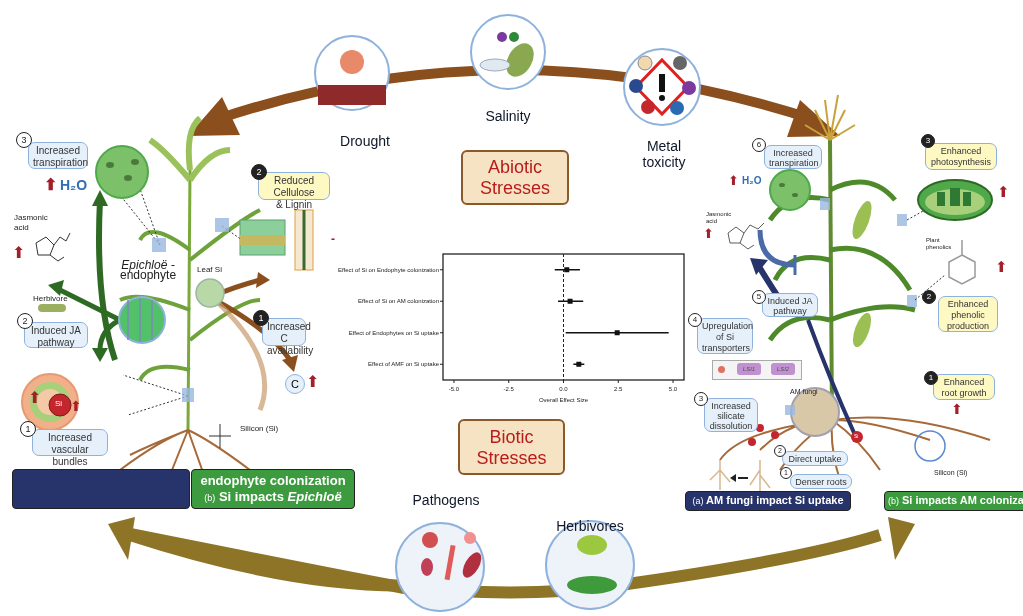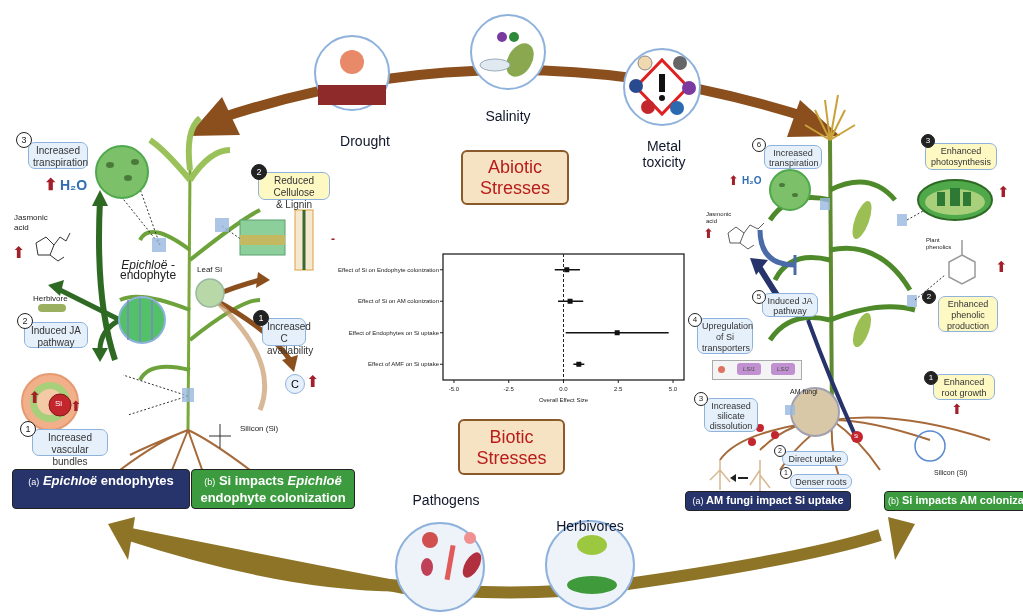--- a/index.html
+++ b/index.html
@@ -277,25 +277,24 @@
 <div class="abs" style="left:285px;top:374px;width:18px;height:18px;border-radius:50%;border:1.5px solid #8fb2dc;background:#e6f0fb;text-align:center;font-size:11px;line-height:18px;">C</div>
 <div class="abs" style="left:306px;top:372px;color:#a3202a;font-size:16px;">⬆</div>
 
 <div class="small" style="left:240px;top:424px;">Silicon (Si)</div>
 <svg class="abs" style="left:205px;top:420px;" width="30" height="32">
   <line x1="15" y1="4" x2="15" y2="28" stroke="#333" stroke-width="1"></line>
   <line x1="4" y1="16" x2="26" y2="16" stroke="#333" stroke-width="1"></line>
 </svg>
 
 <div class="banner blue" style="left:12px;top:469px;width:178px;height:40px;font-size:13px;line-height:16px;padding-top:3px;">
-  <div><small>(a)</small> <i>Epichloë</i><span> endophytes</span></div>
 </div>
 <div class="banner green" style="left:191px;top:469px;width:164px;height:40px;font-size:13px;line-height:16px;padding-top:3px;">
+  <div>endophyte colonization</div>
   <div><small>(b)</small><span> Si impacts </span><i>Epichloë</i></div>
-  <div>endophyte colonization</div>
 </div>
 
 <div class="callout" style="left:764px;top:145px;width:58px;height:24px;font-size:9px;line-height:10px;">
   <div>Increased</div>
   <div>transpiration</div>
 </div>
 <div class="num" style="left:752px;top:138px;width:12px;height:12px;line-height:12px;font-size:8px;">6</div>
 <div class="abs" style="left:728px;top:173px;color:#a3202a;font-size:13px;">⬆</div>
 <div class="abs" style="left:742px;top:175px;color:#2f6db5;font-size:10px;font-weight:bold;">H₂O</div>
 

